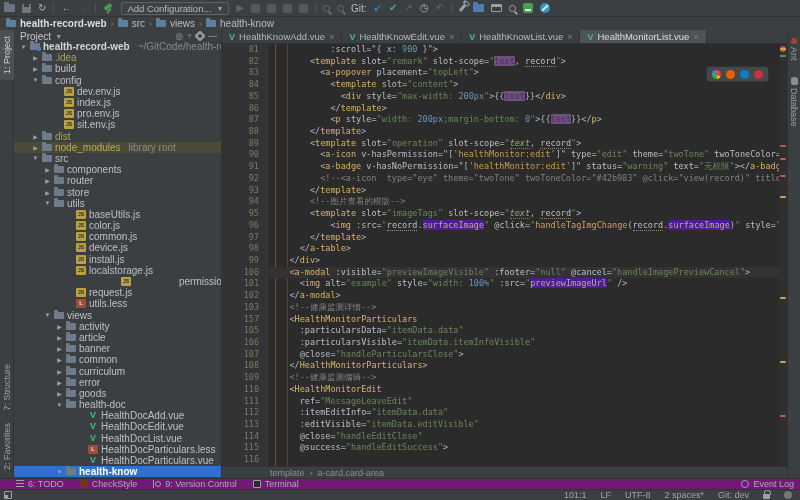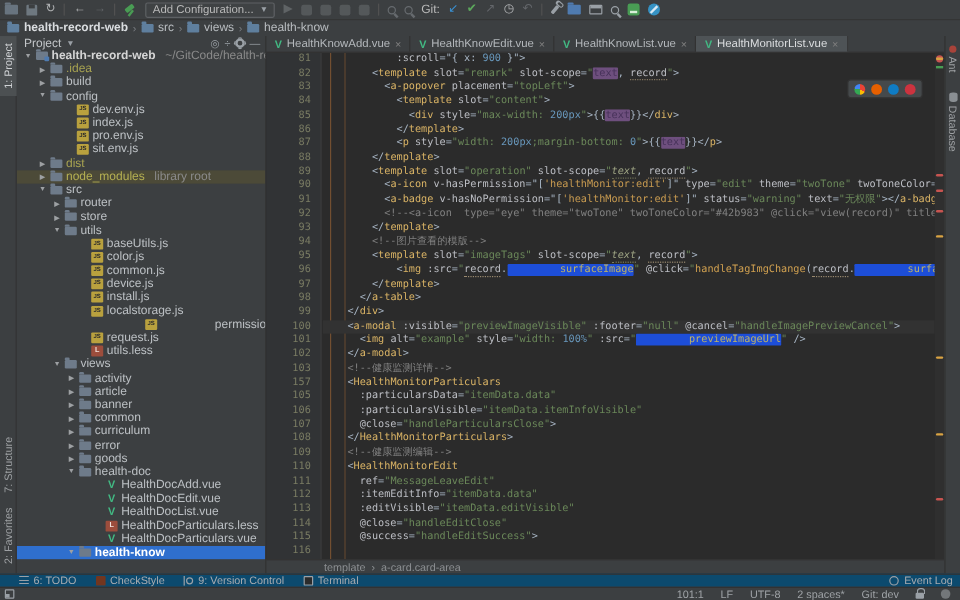--- a/index.html
+++ b/index.html
@@ -123,36 +123,36 @@
   .codelines { position:absolute; left:47px; top:0; right:8px; bottom:0; overflow:hidden; }
   .cline { height:11.72px; line-height:11.72px; white-space:pre; overflow:hidden; position:relative; }
   .cline.caret { background:#323232; }
   .guide { position:absolute; top:0; bottom:0; width:1px; }
   .tk-p { color:#a9b7c6; } .tk-t { color:#d9b365; } .tk-a { color:#bcbec4; }
   .tk-s { color:#6a8759; } .tk-q { color:#c79a50; } .tk-n { color:#6897bb; }
   .tk-c { color:#808080; } .tk-f { color:#d0a050; }
   .tk-hlt { background:#6e4f7e; color:#47325a; border-radius:1px; }
   .tk-stx { color:#9da383; font-style:italic; border-bottom:1px dotted #7c7f5f; }
   .tk-rec { color:#bcbec4; border-bottom:1px dotted #9b8a6f; }
-  .tk-hly { background:#1d4ed8; color:#bcb269; border-radius:1px;padding-left:44px; }
+  .tk-hly { background:#4c1d95; color:#bcb269; border-radius:1px; }
   .stripe { position:absolute; right:0; top:0; bottom:0; width:8px; background:#2f2f2f; }
   .smark { position:absolute; left:1px; width:6px; height:2px; border-radius:1px; }
   .sind { position:absolute; right:1px; top:2px; width:6px; height:6px; border-radius:50%; background:#c75450; }
   .sind2 { position:absolute; right:1px; top:11px; width:6px; height:2px; background:#499c54; }
   .browsers { position:absolute; right:18px; top:22px; height:16px; background:#45494b;
     border:1px solid #323232; border-radius:3px; display:flex; align-items:center; gap:5px; padding:0 5px; }
   .bw { width:9px; height:9px; border-radius:50%; }
   .bw.chrome { background:conic-gradient(#ea4335 0 33%, #fbbc05 33% 50%, #34a853 50% 78%, #4285f4 78% 100%); }
   .bw.firefox { background:#e66000; } .bw.edge { background:#0f7cc4; } .bw.opera { background:#cc333f; }
   .ecrumb { position:absolute; left:0; right:0; bottom:0; height:12px; background:#3c3f41;
     border-top:1px solid #323232; display:flex; align-items:center; gap:5px; padding:0 8px 0 48px;
     font-size:9px; color:#8c8f92; }
 
   
-  .bottombar { position:absolute; left:0; right:0; bottom:11px; height:11px; background:#0c4a6e;
+  .bottombar { position:absolute; left:0; right:0; bottom:11px; height:11px; background:#701a75;
     border-top:1px solid #323232; display:flex; align-items:center; font-size:9px; color:#a9acb0;
     padding:0 6px 0 16px; gap:16px; }
   .bb-item { display:flex; align-items:center; gap:4px; cursor:default; }
   .bb-sp { flex:1; }
   .bi { width:8px; height:8px; flex:none; }
   .bi.lines { background:repeating-linear-gradient(#9aa0a6 0 1px, transparent 1px 3px); }
   .bi.check { background:#72361f; border-radius:1px; }
   .bi.branch { border-left:1px solid #9aa0a6; position:relative; }
   .bi.branch::after { content:''; position:absolute; left:1px; top:1px; width:4px; height:4px;
     border:1px solid #9aa0a6; border-radius:50%; }
@@ -319,20 +319,25 @@
             <span class="sfx">library root</span>
           </div>
           <div class="trow" style="padding-left: 18px;">
             <span class="arrow">▼</span>
             <span class="tf"></span>
             <span class="lbl">src</span>
           </div>
           <div class="trow" style="padding-left: 30px;">
             <span class="arrow">▶</span>
             <span class="tf"></span>
+            <span class="lbl">components</span>
+          </div>
+          <div class="trow" style="padding-left: 30px;">
+            <span class="arrow">▶</span>
+            <span class="tf"></span>
             <span class="lbl">router</span>
           </div>
           <div class="trow" style="padding-left: 30px;">
             <span class="arrow">▶</span>
             <span class="tf"></span>
             <span class="lbl">store</span>
           </div>
           <div class="trow" style="padding-left: 30px;">
             <span class="arrow">▼</span>
             <span class="tf"></span>

